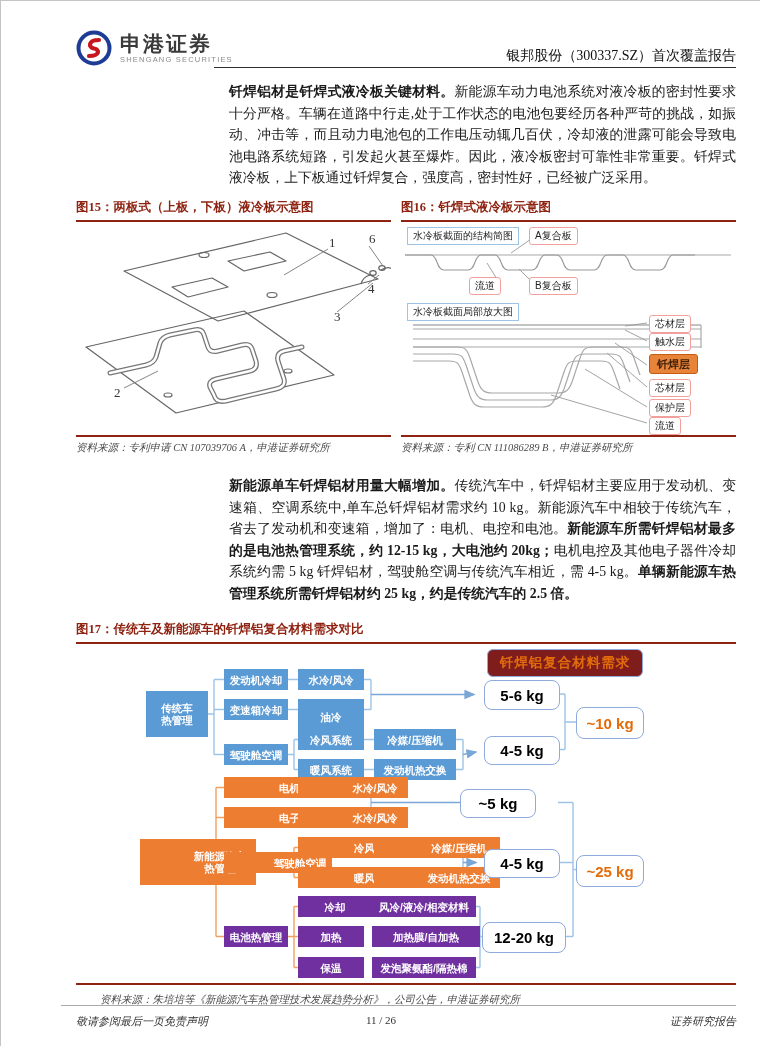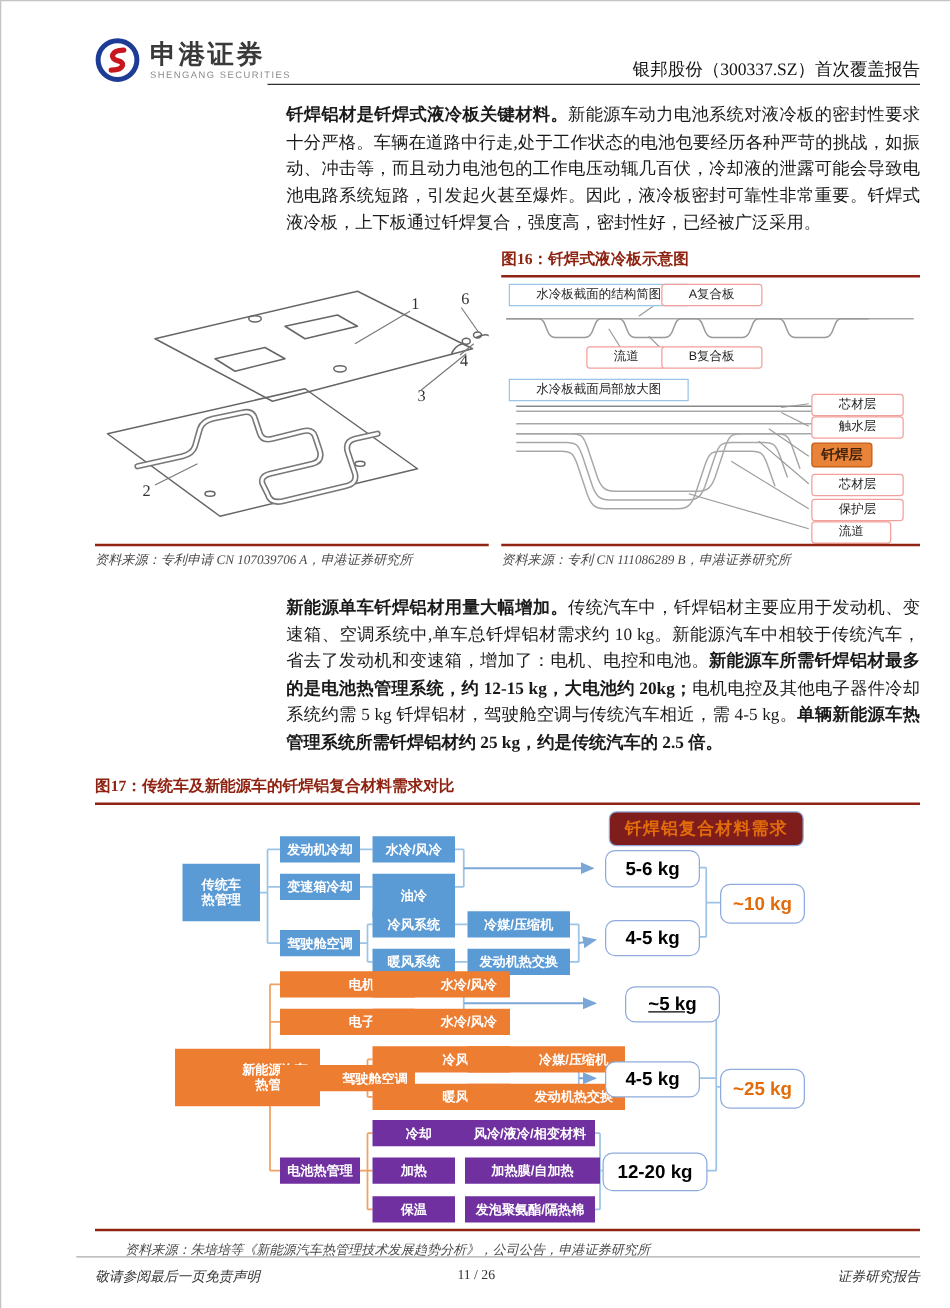--- a/index.html
+++ b/index.html
@@ -21,21 +21,21 @@
   
   .figtitle{position:absolute;font-size:12.5px;font-weight:bold;color:#8f2312;
             border-bottom:2px solid #8f2312;padding-bottom:4px;}
   .figsrc{position:absolute;font-size:10.5px;font-style:italic;color:#4a4a4a;
           border-top:2px solid #8f2312;padding-top:4px;}
   .figsrc.nob{border-top:none;margin-left:24px;}
 
   
   .draw{position:absolute;}
   .callout{position:absolute;font-size:13px;color:#333;font-family:"Liberation Serif",serif;}
-  .lbl{position:absolute;background:#fff;font-size:10px;line-height:12px;padding:2px 21px;
+  .lbl{position:absolute;background:#fff;font-size:10px;line-height:12px;padding:2px 5px;
        font-family:"Liberation Sans",sans-serif;color:#222;white-space:nowrap;}
   .lbl.blue{border:1px solid #9DC3E6;}
   .lbl.pink{border:1px solid #F2A09B;border-radius:3px;}
   .lbl.orangebox{background:#E8833A;border:1px solid #C55A11;font-weight:bold;color:#40210a;
                  font-size:11px;padding:3px 7px;border-radius:3px;}
 
   
   .flow{position:absolute;left:75px;top:648px;width:660px;height:334px;border-bottom:2px solid #8f2312;}
   .flow svg.wires{position:absolute;left:0;top:0;}
   .nd{position:absolute;display:flex;align-items:center;justify-content:center;text-align:center;
@@ -69,20 +69,21 @@
       <div class="en">SHENGANG SECURITIES</div>
     </div>
   </div>
   <div class="report-title">银邦股份（300337.SZ）首次覆盖报告</div>
   <div class="head-rule"></div>
 
   <div class="para" style="top:80px;">
     <b>钎焊铝材是钎焊式液冷板关键材料。</b><span>新能源车动力电池系统对液冷板的密封性要求十分严格。车辆在道路中行走,处于工作状态的电池包要经历各种严苛的挑战，如振动、冲击等，而且动力电池包的工作电压动辄几百伏，冷却液的泄露可能会导致电池电路系统短路，引发起火甚至爆炸。因此，液冷板密封可靠性非常重要。钎焊式液冷板，上下板通过钎焊复合，强度高，密封性好，已经被广泛采用。</span>
   </div>
 
+  <div class="figtitle" style="left:75px;top:198px;width:315px;">图15：两板式（上板，下板）液冷板示意图</div>
   <div class="draw" style="left:75px;top:222px;width:315px;height:212px;">
     <svg width="315" height="212" viewBox="0 0 315 212">
       <g fill="none" stroke="#666" stroke-width="1.2" stroke-linejoin="round">
 
         <path d="M48,48 L210,10 L302,56 L142,98 Z"></path>
         <path d="M152,38 l42,-9 l16,9 l-42,10 z"></path>
         <path d="M96,64 l40,-9 l16,9 l-40,10 z"></path>
         <ellipse cx="128" cy="32" rx="5" ry="2.5"></ellipse>
         <ellipse cx="196" cy="72" rx="5" ry="2.5"></ellipse>
 
@@ -233,21 +234,21 @@
 热管理</div>
     <div class="nd orange" style="left:148px;top:128px;width:64px;height:21px;">电机电控</div>
     <div class="nd orange" style="left:222px;top:128px;width:66px;height:21px;">水冷/风冷</div>
     <div class="nd orange" style="left:148px;top:158px;width:64px;height:21px;">电子电器</div>
     <div class="nd orange" style="left:222px;top:158px;width:66px;height:21px;">水冷/风冷</div>
     <div class="nd orange" style="left:148px;top:203px;width:64px;height:21px;">驾驶舱空调</div>
     <div class="nd orange" style="left:222px;top:188px;width:66px;height:21px;">冷风系统</div>
     <div class="nd orange" style="left:222px;top:218px;width:66px;height:21px;">暖风系统</div>
     <div class="nd orange" style="left:298px;top:188px;width:82px;height:21px;">冷媒/压缩机</div>
     <div class="nd orange" style="left:298px;top:218px;width:82px;height:21px;">发动机热交换</div>
-    <div class="kg" style="left:424px;top:140px;width:74px;height:27px;text-decoration:underline;">~5 kg</div>
+    <div class="kg" style="left:384px;top:140px;width:74px;height:27px;">~5 kg</div>
     <div class="kg" style="left:408px;top:200px;width:74px;height:27px;">4-5 kg</div>
     <div class="kg ot" style="left:500px;top:206px;width:66px;height:30px;">~25 kg</div>
 
     <div class="nd purple" style="left:148px;top:277px;width:64px;height:21px;">电池热管理</div>
     <div class="nd purple" style="left:222px;top:247px;width:74px;height:21px;">冷却</div>
     <div class="nd purple" style="left:222px;top:277px;width:66px;height:21px;">加热</div>
     <div class="nd purple" style="left:222px;top:308px;width:66px;height:21px;">保温</div>
     <div class="nd purple" style="left:296px;top:247px;width:104px;height:21px;">风冷/液冷/相变材料</div>
     <div class="nd purple" style="left:296px;top:277px;width:108px;height:21px;">加热膜/自加热</div>
     <div class="nd purple" style="left:296px;top:308px;width:104px;height:21px;">发泡聚氨酯/隔热棉</div>

